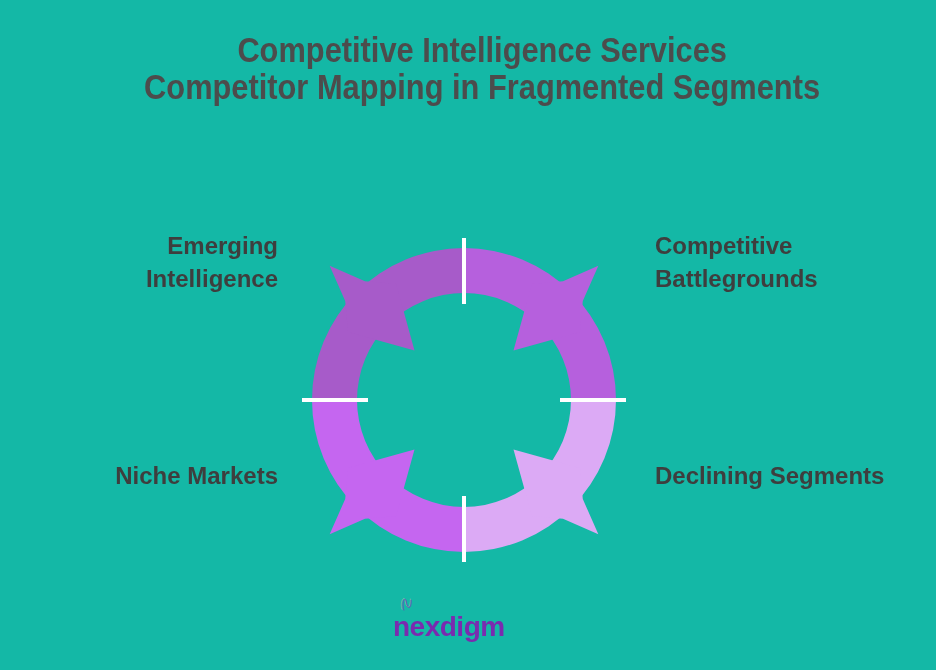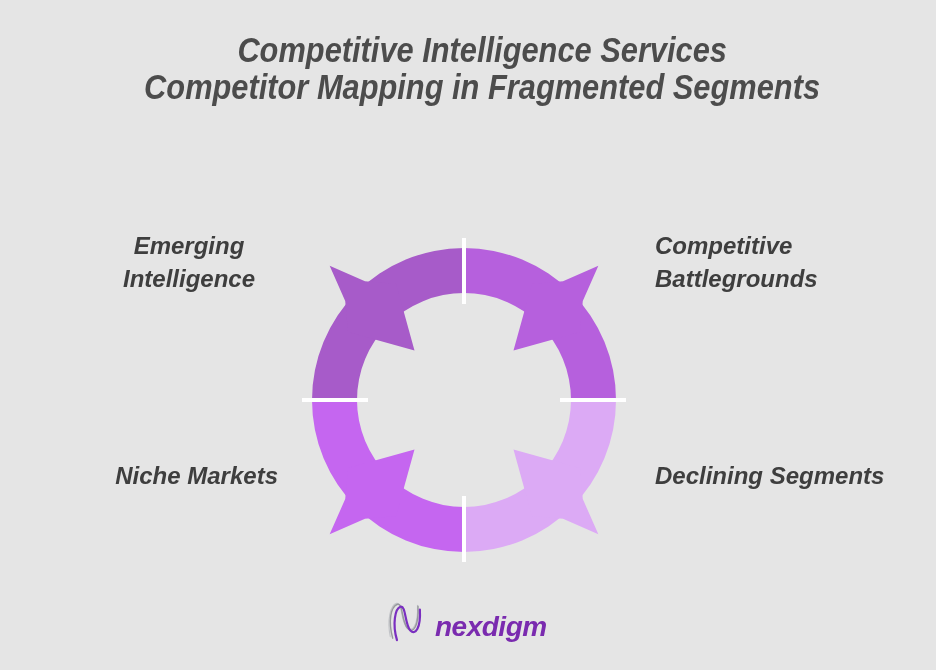--- a/index.html
+++ b/index.html
@@ -1,45 +1,44 @@
 <!DOCTYPE html>
 <html><head>
 <meta charset="utf-8">
 <style>
   html,body { margin:0; padding:0; background:#ffffff; }
   #canvas {
     position:relative; width:936px; height:670px; overflow:hidden;
-    background:#e5e5e5;
+    background:#14b8a6;
     font-family:"Liberation Sans","DejaVu Sans",sans-serif;
-    font-style:italic;
   }
   
   #title-block {
     position:absolute; left:28px; right:0; top:31px;
     text-align:center; color:#4c4c4c;
     font-weight:700; font-size:35px; line-height:37px;
   }
   #title-block .tline { display:inline-block; transform:scaleX(0.88); white-space:nowrap; }
 
   
   #cycle-svg { position:absolute; left:284px; top:220px; width:360px; height:360px; }
 
   
   .seg-label {
     position:absolute; color:#3e3e3e;
     font-weight:700; font-size:24px; line-height:33px; white-space:nowrap;
   }
   .seg-label span { display:block; }
-  #label-emerging-opportunities { left:100px; top:229px; width:178px; text-align:center; }
+  #label-emerging-opportunities { left:100px; top:229px; width:178px; text-align:right; }
   #label-competitive-battlegrounds { left:655px; top:229px; text-align:left; }
   #label-niche-markets { right:658px; top:459px; text-align:right; }
   #label-declining-segments { left:655px; top:459px; text-align:center; }
 
   
-  #brand-logo { position:absolute; left:386px; top:597px; height:46px; display:flex; align-items:flex-end; }
+  #brand-logo { position:absolute; left:386px; top:597px; height:46px; display:flex; align-items:flex-start;flex-direction:column; }
   #logo-wordmark {
     margin-left:7px; font-weight:700; font-size:28px; letter-spacing:-0.5px;
     color:#7a2baf;
   }
 </style>
 </head>
 <body>
 
 <div id="canvas">
 

